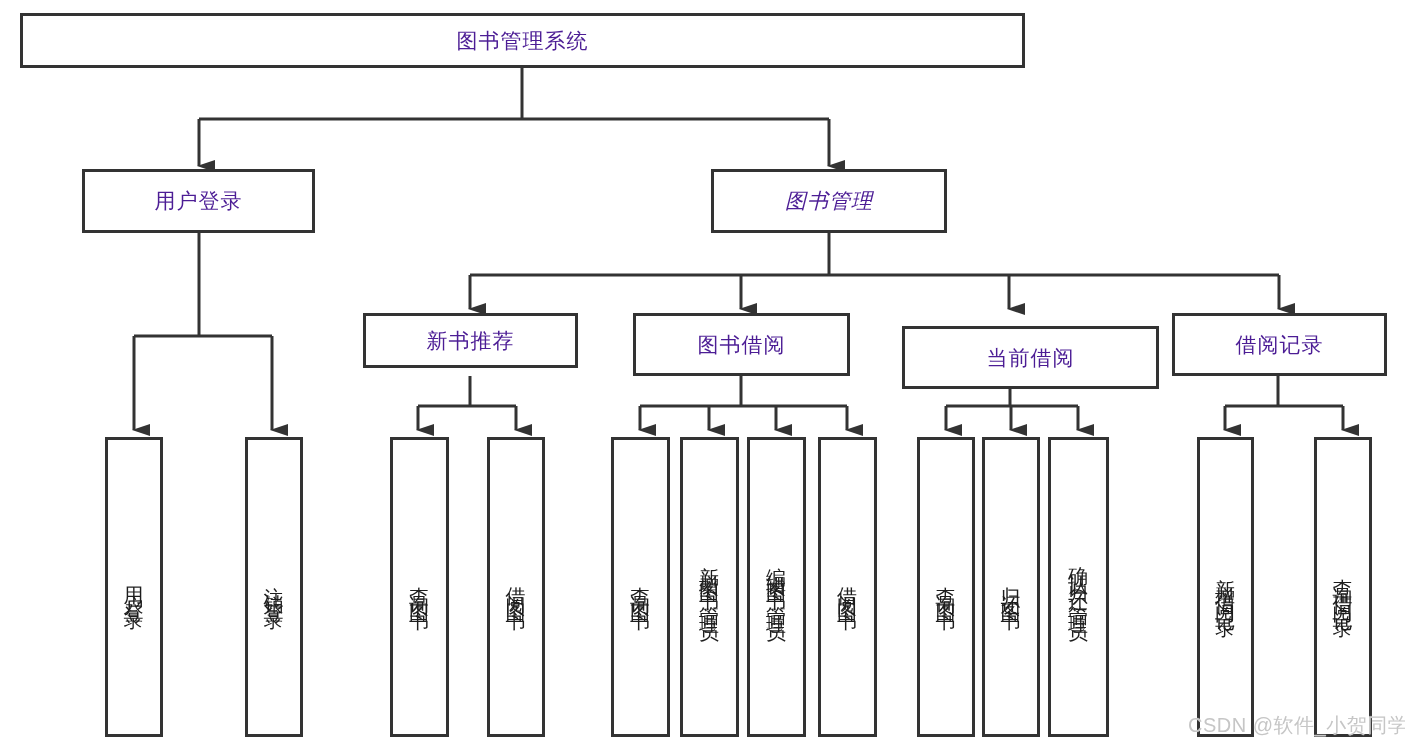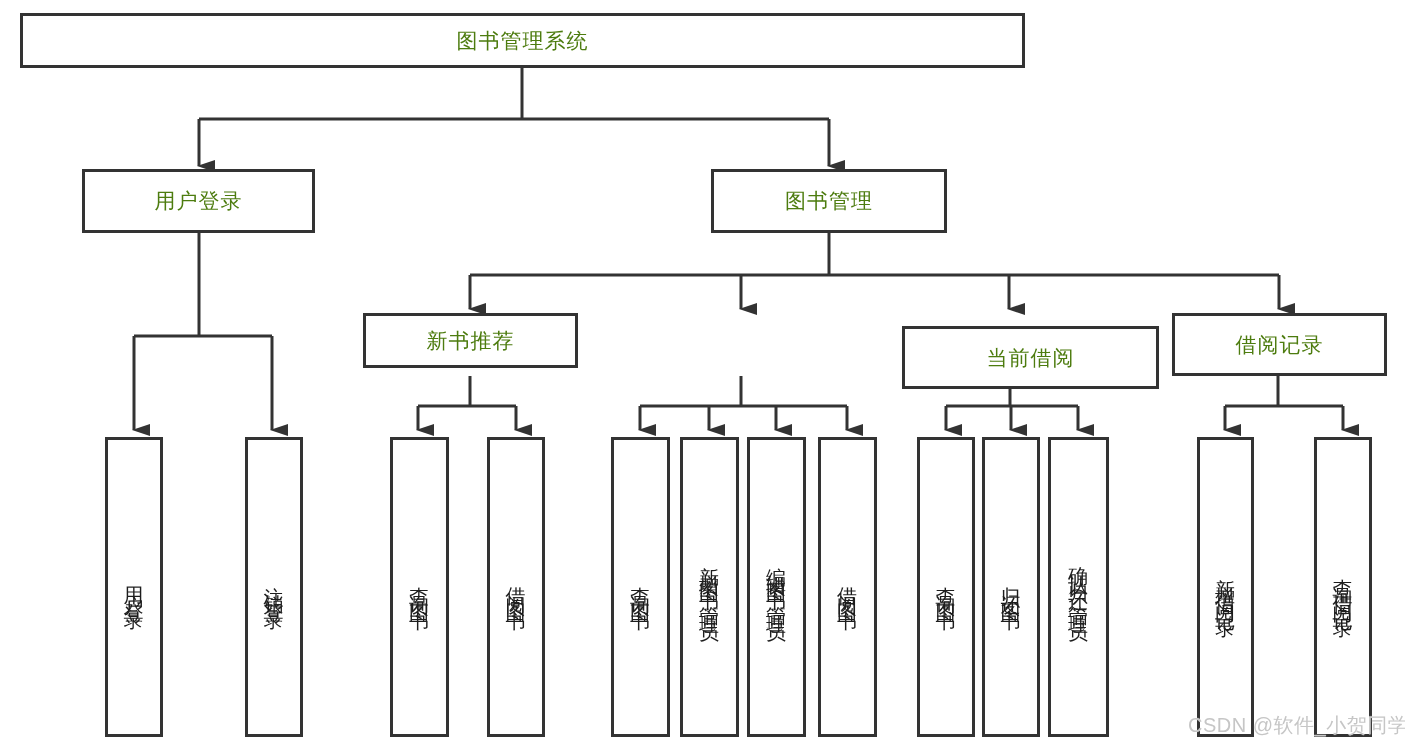--- a/index.html
+++ b/index.html
@@ -24,21 +24,21 @@
     pointer-events: none;
   }
   .node {
     position: absolute;
     box-sizing: border-box;
     border: 3px solid #333333;
     background: #ffffff;
     display: flex;
     align-items: center;
     justify-content: center;
-    color: #4d7c0f;
+    color: #4c1d95;
     font-size: 21px;
     letter-spacing: 1px;
     white-space: nowrap;
     z-index: 2;
   }
   .vnode {
     position: absolute;
     box-sizing: border-box;
     border: 3px solid #333333;
     background: #ffffff;
@@ -118,23 +118,24 @@
       <path d="M1278,376 V406"></path>
       <path d="M1225,406 H1343"></path>
       <path d="M1225,406 V430" marker-end="url(#arrow)"></path>
       <path d="M1343,406 V430" marker-end="url(#arrow)"></path>
     </g>
   </svg>
 
   <div class="node" style="left:20px; top:13px; width:1005px; height:55px;">图书管理系统</div>
 
   <div class="node" style="left:82px; top:169px; width:233px; height:64px;">用户登录</div>
-  <div class="node" style="left:711px; top:169px; width:236px; height:64px;">图书管理</div>
+  <div class="node" style="left:711px; top:169px; width:236px; height:64px;font-style:italic;">图书管理</div>
 
   <div class="node" style="left:363px; top:313px; width:215px; height:55px;">新书推荐</div>
+  <div class="node" style="left:633px; top:313px; width:217px; height:63px;">图书借阅</div>
   <div class="node" style="left:902px; top:326px; width:257px; height:63px;">当前借阅</div>
   <div class="node" style="left:1172px; top:313px; width:215px; height:63px;">借阅记录</div>
 
   <div class="vnode" style="left:105px; width:58px;">用户登录</div>
   <div class="vnode" style="left:245px; width:58px;">注销登录</div>
 
   <div class="vnode" style="left:390px; width:59px;">查询图书</div>
   <div class="vnode" style="left:487px; width:58px;">借阅图书</div>
 
   <div class="vnode" style="left:611px; width:59px;">查询图书</div>

